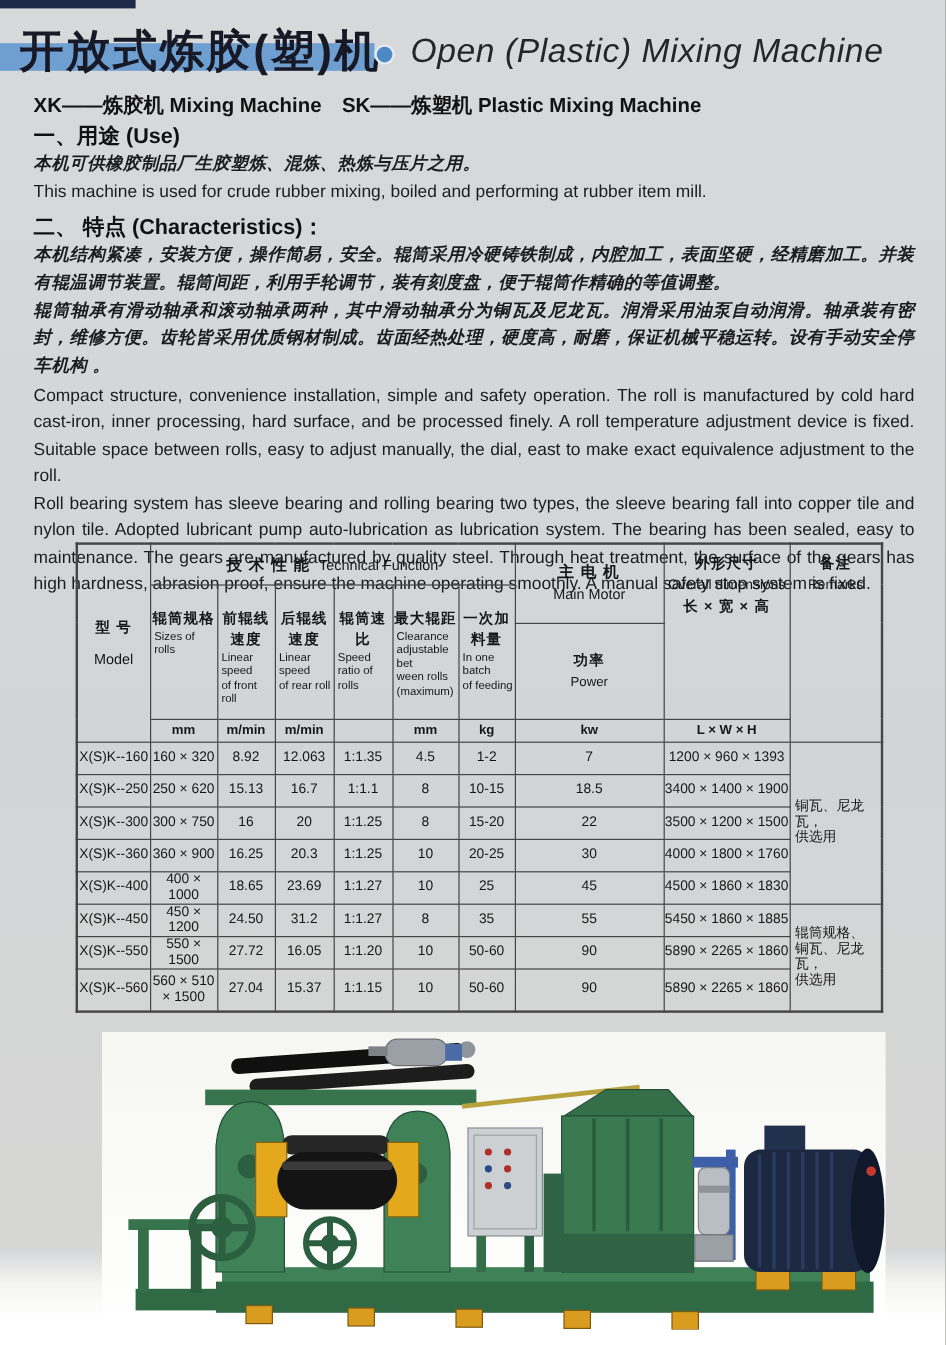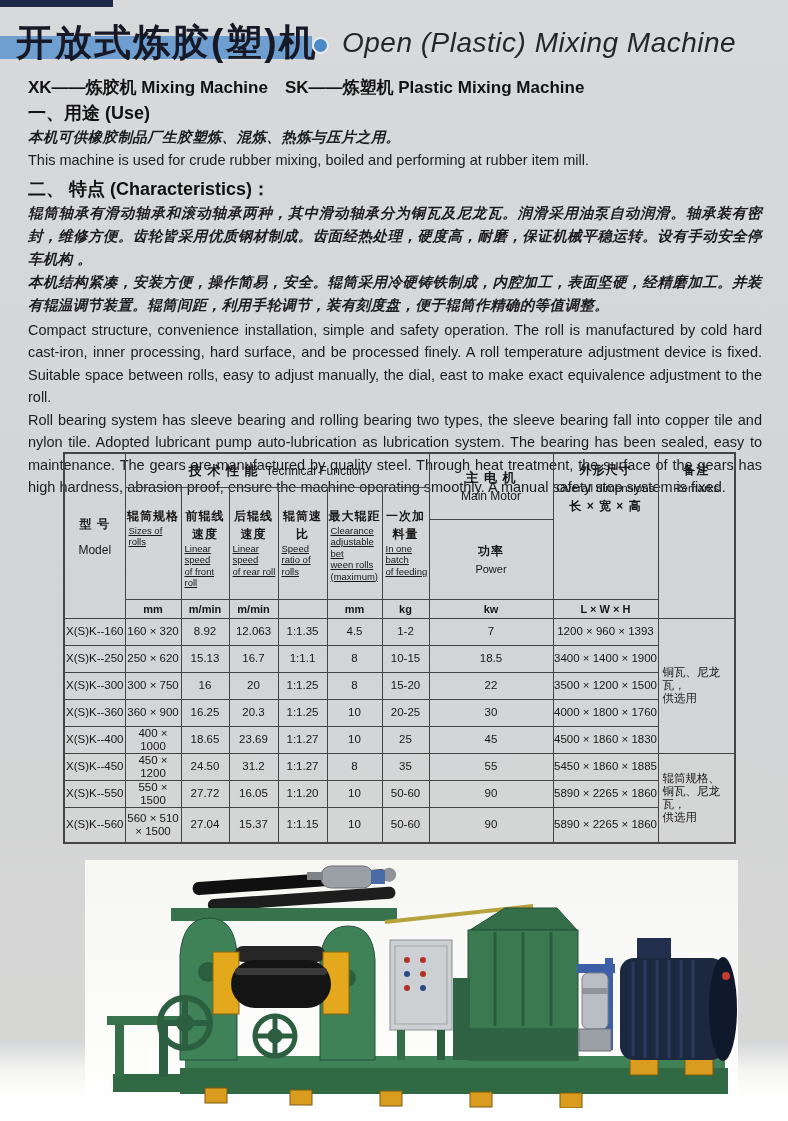--- a/index.html
+++ b/index.html
@@ -33,21 +33,21 @@
   
   .spec-table{position:absolute;left:63px;top:452px;border-collapse:collapse;table-layout:fixed;}
   .spec-table th,.spec-table td{border:1px solid var(--table_border);overflow:hidden;
         font-weight:normal;color:#161616;}
   .spec-table{border:2px solid var(--table_border);}
   .th-zh{font-size:12px;font-weight:bold;letter-spacing:1px;white-space:pre-line;line-height:15px;}
   .th-en{font-size:9.5px;line-height:11.5px;white-space:pre-line;}
   .cell-c{text-align:center;vertical-align:middle;}
   .cell-top{vertical-align:top;padding-top:6px;text-align:center;}
   .sub-th{vertical-align:top;padding-top:18px;text-align:center;}
-  .sub-th .th-en{display:block;text-align:left;padding:1px 0 0 3px;text-decoration:underline;}
+  .sub-th .th-en{display:block;text-align:left;padding:1px 0 0 3px;}
   .units-row td{font-size:11px;font-weight:bold;text-align:center;height:19px;}
   .data-row td{font-size:11.5px;text-align:center;height:27px;line-height:13px;white-space:pre-line;}
   .data-row:last-child td{height:36px;}
   .remark-cell{font-size:10.5px;font-weight:bold;text-align:left !important;
         padding-left:4px;line-height:15px;white-space:pre-line;vertical-align:middle;}
   .group-th{font-size:13px;}
   .gap8{display:block;height:8px;}
   
   .photo{position:absolute;left:85px;top:860px;width:653px;height:248px;
         background:linear-gradient(180deg,#f6f6f3 0%,#fbfbf9 60%,#ffffff 100%);}
@@ -64,22 +64,22 @@
   <div class="title-zh">开放式炼胶(塑)机</div>
   <div class="title-dot"></div>
   <div class="title-en">Open (Plastic) Mixing Machine</div>
   <div class="subtitle">XK——炼胶机 Mixing Machine　SK——炼塑机 Plastic Mixing Machine</div>
 
   <div class="text-block">
     <div class="sec-heading">一、用途 (Use)</div>
     <p class="p-zh">本机可供橡胶制品厂生胶塑炼、混炼、热炼与压片之用。</p>
     <p class="p-en">This machine is used for crude rubber mixing, boiled and performing at rubber item mill.</p>
     <div class="sec-heading mt4">二、 特点  (Characteristics)：</div>
+    <p class="p-zh">本机结构紧凑，安装方便，操作简易，安全。辊筒采用冷硬铸铁制成，内腔加工，表面坚硬，经精磨加工。并装有辊温调节装置。辊筒间距，利用手轮调节，装有刻度盘，便于辊筒作精确的等值调整。</p>
     <p class="p-zh">辊筒轴承有滑动轴承和滚动轴承两种，其中滑动轴承分为铜瓦及尼龙瓦。润滑采用油泵自动润滑。轴承装有密封，维修方便。齿轮皆采用优质钢材制成。齿面经热处理，硬度高，耐磨，保证机械平稳运转。设有手动安全停车机构 。</p>
-    <p class="p-zh">本机结构紧凑，安装方便，操作简易，安全。辊筒采用冷硬铸铁制成，内腔加工，表面坚硬，经精磨加工。并装有辊温调节装置。辊筒间距，利用手轮调节，装有刻度盘，便于辊筒作精确的等值调整。</p>
     <p class="p-en mt2">Compact structure, convenience installation, simple and safety operation. The roll is manufactured by cold hard cast-iron, inner processing, hard surface, and be processed finely. A roll temperature adjustment device is fixed. Suitable space between rolls, easy to adjust manually, the dial, east to make exact equivalence adjustment to the roll.</p>
     <p class="p-en">Roll bearing system has sleeve bearing and rolling bearing two types, the sleeve bearing fall into copper tile and nylon tile. Adopted lubricant pump auto-lubrication as lubrication system. The bearing has been sealed, easy to maintenance. The gears are manufactured by quality steel. Through heat treatment, the surface of the gears has high hardness, abrasion proof, ensure the machine operating smoothly. A manual safety stop system is fixed.</p>
   </div>
 
   <table class="spec-table">
     <colgroup>
       <col style="width:61px">
         <col style="width:56px">
         <col style="width:48px">
         <col style="width:49px">

